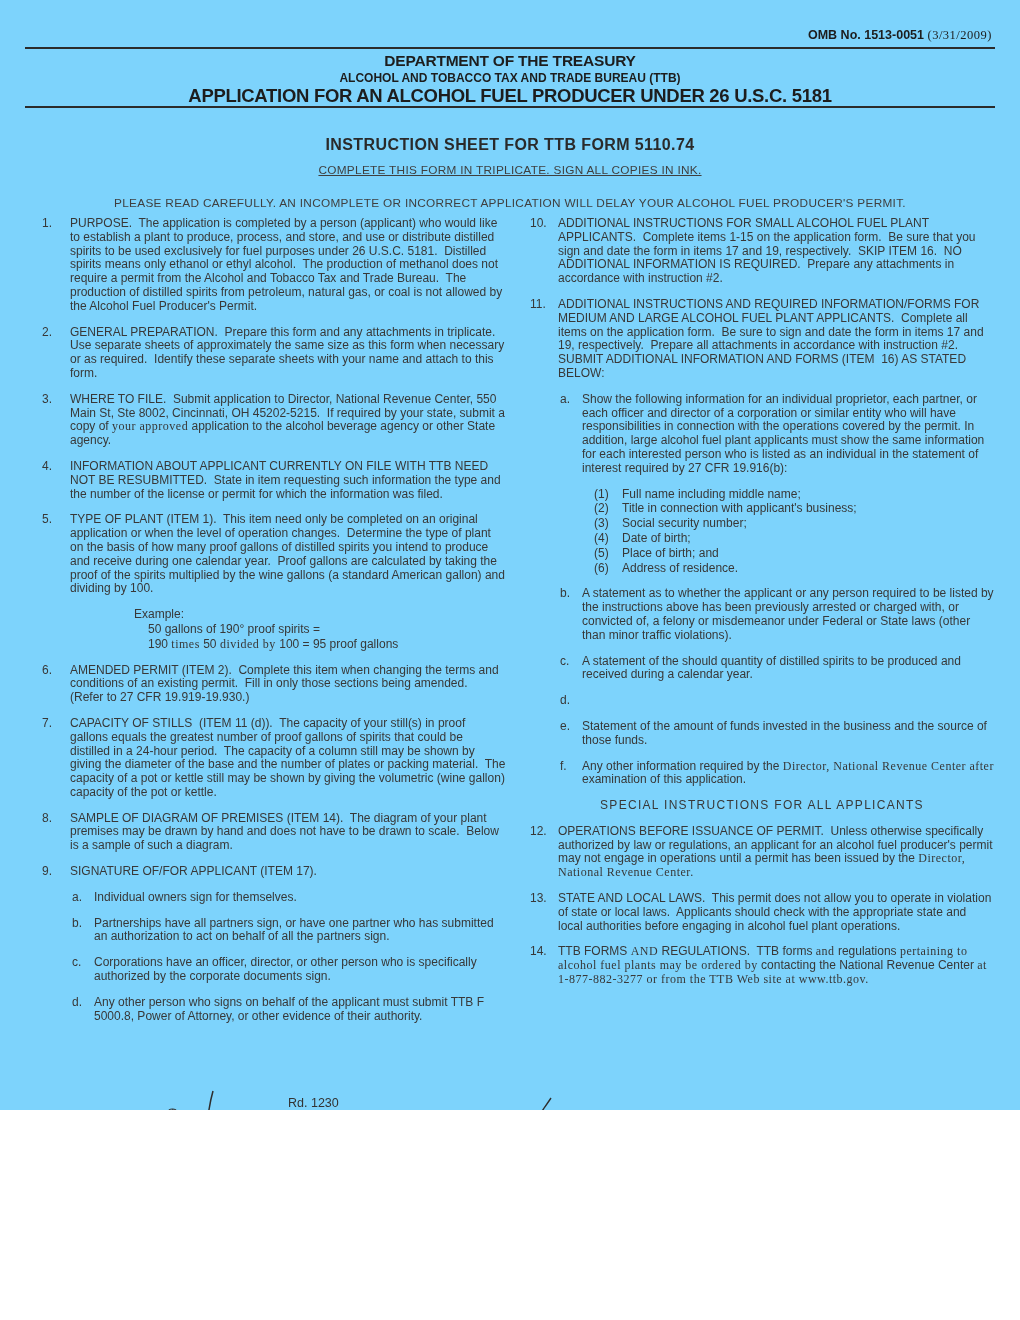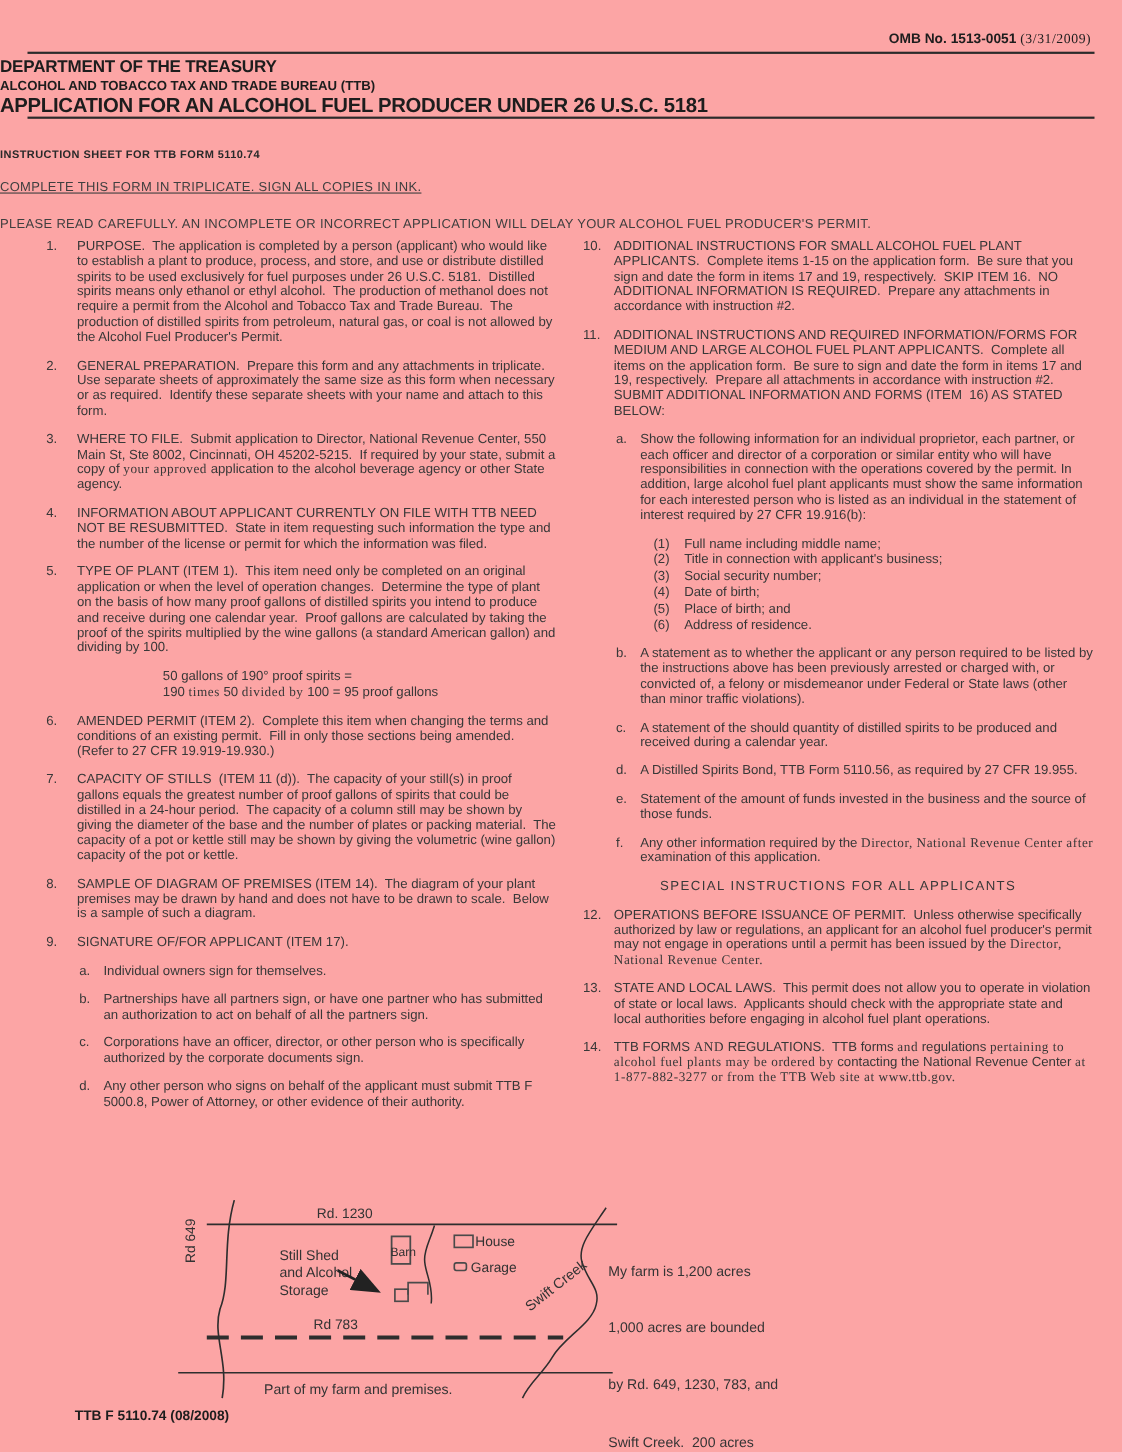--- a/index.html
+++ b/index.html
@@ -1,30 +1,30 @@
 <!DOCTYPE html>
 <html><head>
 <meta charset="utf-8">
 <style>
   html,body { margin:0; padding:0; background:#fff; }
   .page {
-    position:relative; width:1020px; height:1320px; background:#fca5a5;
+    position:relative; width:1020px; height:1110px; background:#7dd3fc;
     font-family:"Liberation Sans", sans-serif; color:#383838; overflow:hidden;
   }
   
   .omb { position:absolute; top:28px; right:28px; font-size:12.5px; font-weight:bold; color:#1d1d1d; }
   .omb .serif { font-weight:normal; }
   .rule { position:absolute; left:25px; right:25px; background:#2b2b2b; }
   .rule1 { top:47px; height:2px; }
   .rule2 { top:106px; height:2px; }
-  .hcenter { position:absolute; left:0; right:0; text-align:left; color:#1d1d1d; font-weight:bold; }
+  .hcenter { position:absolute; left:0; right:0; text-align:center; color:#1d1d1d; font-weight:bold; }
   .dept   { top:52px;  font-size:15.5px; letter-spacing:-0.2px; }
   .bureau { top:71px;  font-size:12px; }
   .ftitle { top:85px;  font-size:18.5px; letter-spacing:-0.3px; }
-  .sheet  { top:136px; font-size:10px; color:#2a2a2a; letter-spacing:0.4px; }
+  .sheet  { top:136px; font-size:16px; color:#2a2a2a; letter-spacing:0.4px; }
   .note   { font-weight:normal; color:#3f3f3f; font-size:11.8px; letter-spacing:0.3px; }
   .note1  { top:163px;text-decoration:underline; }
   .note2  { top:196px; }
   
   .columns { position:absolute; top:217px; left:42px; width:952px; display:flex; gap:24px; }
   .col { width:464px; font-size:12px; line-height:13.8px; }
   .para { display:flex; margin-bottom:12px; }
   .para.tight { margin-bottom:1px; }
   .num  { flex:0 0 28px; }
   .body { flex:1; white-space:pre-wrap; }
@@ -74,20 +74,23 @@
           <span class="body">WHERE TO FILE.  Submit application to Director, National Revenue Center, 550 Main St, Ste 8002, Cincinnati, OH 45202-5215.  If required by your state, submit a copy of <span class="serif">your approved</span> application to the alcohol beverage agency or other State agency.</span>
         </div>
         <div class="para">
           <span class="num">4.</span>
           <span class="body">INFORMATION ABOUT APPLICANT CURRENTLY ON FILE WITH TTB NEED NOT BE RESUBMITTED.  State in item requesting such information the type and the number of the license or permit for which the information was filed.</span>
         </div>
         <div class="para">
           <span class="num">5.</span>
           <span class="body">TYPE OF PLANT (ITEM 1).  This item need only be completed on an original application or when the level of operation changes.  Determine the type of plant on the basis of how many proof gallons of distilled spirits you intend to produce and receive during one calendar year.  Proof gallons are calculated by taking the proof of the spirits multiplied by the wine gallons (a standard American gallon) and dividing by 100.</span>
         </div>
+        <div class="para indent3 tight">
+          <span class="body">Example:</span>
+        </div>
         <div class="para indent4 tight">
           <span class="body">50 gallons of 190° proof spirits =</span>
         </div>
         <div class="para indent4">
           <span class="body">190 <span class="serif">times</span> 50 <span class="serif">divided by</span> 100 = 95 proof gallons</span>
         </div>
         <div class="para">
           <span class="num">6.</span>
           <span class="body">AMENDED PERMIT (ITEM 2).  Complete this item when changing the terms and conditions of an existing permit.  Fill in only those sections being amended.  (Refer to 27 CFR 19.919-19.930.)</span>
         </div>
@@ -160,21 +163,20 @@
         <div class="para indent1">
           <span class="num">b.</span>
           <span class="body">A statement as to whether the applicant or any person required to be listed by the instructions above has been previously arrested or charged with, or convicted of, a felony or misdemeanor under Federal or State laws (other than minor traffic violations).</span>
         </div>
         <div class="para indent1">
           <span class="num">c.</span>
           <span class="body">A statement of the should quantity of distilled spirits to be produced and received during a calendar year.</span>
         </div>
         <div class="para indent1">
           <span class="num">d.</span>
-          <span class="body">A Distilled Spirits Bond, TTB Form 5110.56, as required by 27 CFR 19.955.</span>
         </div>
         <div class="para indent1">
           <span class="num">e.</span>
           <span class="body">Statement of the amount of funds invested in the business and the source of those funds.</span>
         </div>
         <div class="para indent1">
           <span class="num">f.</span>
           <span class="body">Any other information required by the <span class="serif">Director, National Revenue Center</span> <span class="serif">after</span> examination of this application.</span>
         </div>
         <div class="para center-line">

